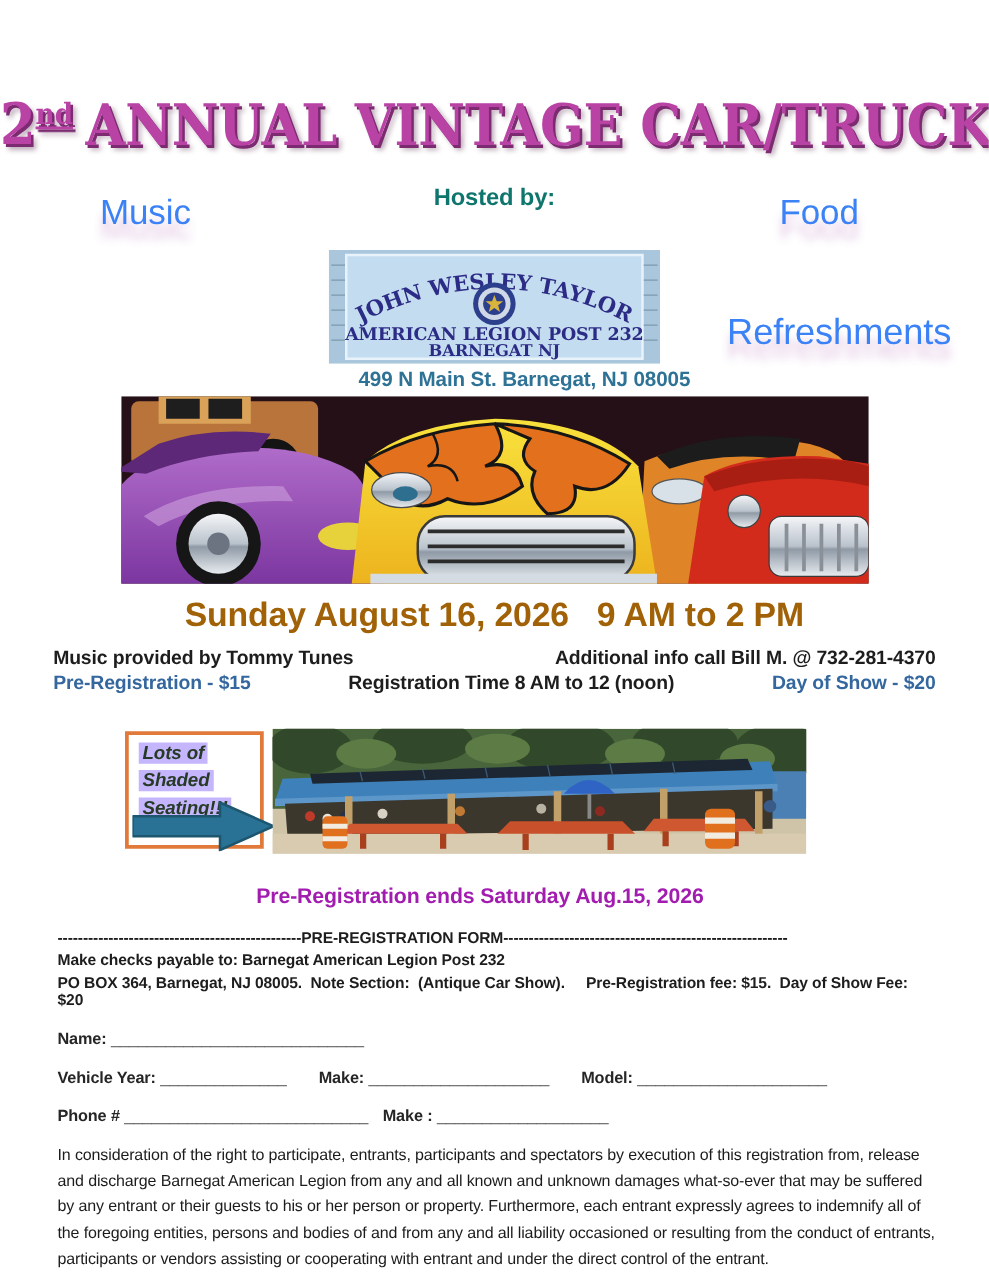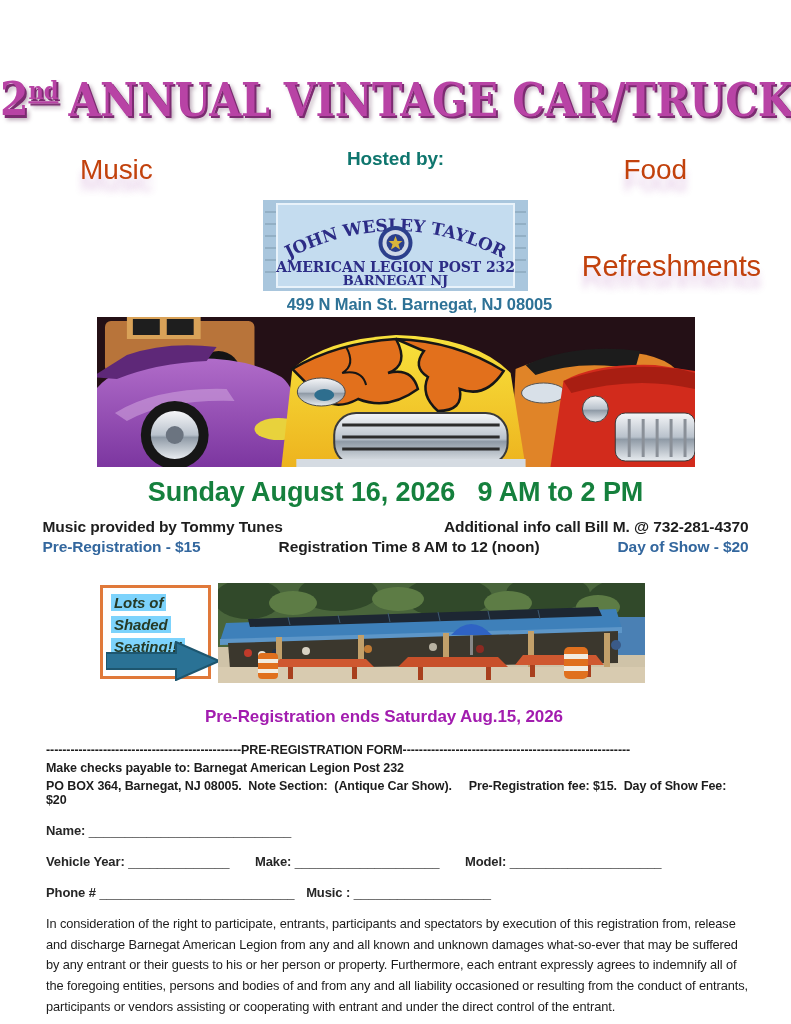--- a/index.html
+++ b/index.html
@@ -12,46 +12,46 @@
     margin:62px 0 0;text-align:center;
     font-family:"DejaVu Serif",serif;font-weight:700;font-size:41px;line-height:52px;
     color:#b843a5;white-space:nowrap;
     text-shadow:2px 2px 0 #7c2b71,4px 4px 4px rgba(60,10,50,.35);
     transform:scaleY(1.12);transform-origin:center top;
   }
   .title sup{font-size:21px;text-decoration:underline;letter-spacing:0;}
   .title .rest{margin-left:10px;}
   
   .feat-row{position:relative;height:48px;margin-top:26px;}
-  .feat{position:absolute;font-size:28px;font-weight:500;color:#c2410c;
+  .feat{position:absolute;font-size:28px;font-weight:500;color:#3b82f6;
         text-shadow:0 12px 7px rgba(156,61,161,.30);}
   .f-music{left:80px;top:6px;}
   .f-food{right:104px;top:6px;}
   .hosted{position:absolute;left:0;right:0;top:0;text-align:center;
           font-size:19px;font-weight:600;color:#0f766e;}
   .sign-row{position:relative;height:92px;margin-top:4px;}
   .f-trophies{left:25px;top:52px;font-size:29px;}
   .f-refresh{right:30px;top:50px;font-size:29px;}
   .sign-svg{display:block;margin:0 auto;width:265px;height:91px;}
   .address{text-align:center;font-size:16.5px;font-weight:700;color:#2e7296;margin-top:3px;padding-left:48px;}
   
   .cars{display:block;width:598px;height:150px;margin:3px 0 0 97px;}
   
-  .date-line{text-align:center;font-size:27px;font-weight:600;color:#15803d;
+  .date-line{text-align:center;font-size:27px;font-weight:600;color:#a16207;
              margin-top:10px;white-space:pre-wrap;}
   .info{width:706px;margin:9px auto 0;font-size:15.5px;font-weight:600;}
   .info-row{display:flex;justify-content:space-between;line-height:20px;}
   .red{color:#c5262c;} .blue{color:#33679e;}
   
   .seating-row{position:relative;height:100px;margin-top:26px;}
   .seat-box{position:absolute;left:100px;top:2px;width:111px;height:94px;
             border:3px solid #e0793a;box-sizing:border-box;background:#fff;
             padding:6px 0 0 8px;}
   .seat-line{margin-bottom:4px;}
-  .seat-line span{display:inline-block;background:#7dd3fc;color:#263a26;
+  .seat-line span{display:inline-block;background:#c4b5fd;color:#263a26;
                   font-weight:700;font-style:italic;font-size:15px;padding:0 3px;}
   .seat-arrow{position:absolute;left:106px;top:58px;width:114px;height:40px;}
   .pavilion{position:absolute;left:218px;top:0;width:427px;height:100px;}
   .deadline{margin:24px 0 0 205px;font-size:17px;font-weight:600;color:#a21caf;}
   
   .form{margin:16px 46px 0;width:704px;}
   .dash-line{font-size:12.5px;font-weight:700;white-space:nowrap;overflow:hidden;width:704px;}
   .bold-line{font-size:12.5px;font-weight:700;margin-top:4px;white-space:pre-wrap;}
   .field-row{font-size:13px;font-weight:600;margin-top:16px;color:#262626;white-space:nowrap;}
   .gap-l{margin-left:22px;} .gap-s{margin-left:8px;}
@@ -289,19 +289,19 @@
     <span class="fline">______________</span>
     <span class="gap-l">Make:</span>
     <span class="fline">____________________</span>
     <span class="gap-l">Model:</span>
     <span class="fline">_____________________</span>
   </div>
 
   <div class="field-row">
     <span>Phone #</span>
     <span class="fline">___________________________</span>
-    <span class="gap-s">Music :</span>
+    <span class="gap-s">Make :</span>
     <span class="fline">___________________</span>
   </div>
 
   <div class="waiver">In consideration of the right to participate, entrants, participants and spectators by execution of this registration from, release and discharge Barnegat American Legion from any and all known and unknown damages what-so-ever that may be suffered by any entrant or their guests to his or her person or property. Furthermore, each entrant expressly agrees to indemnify all of the foregoing entities, persons and bodies of and from any and all liability occasioned or resulting from the conduct of entrants, participants or vendors assisting or cooperating with entrant and under the direct control of the entrant.</div>
 
 </div>
 
 </body></html>

